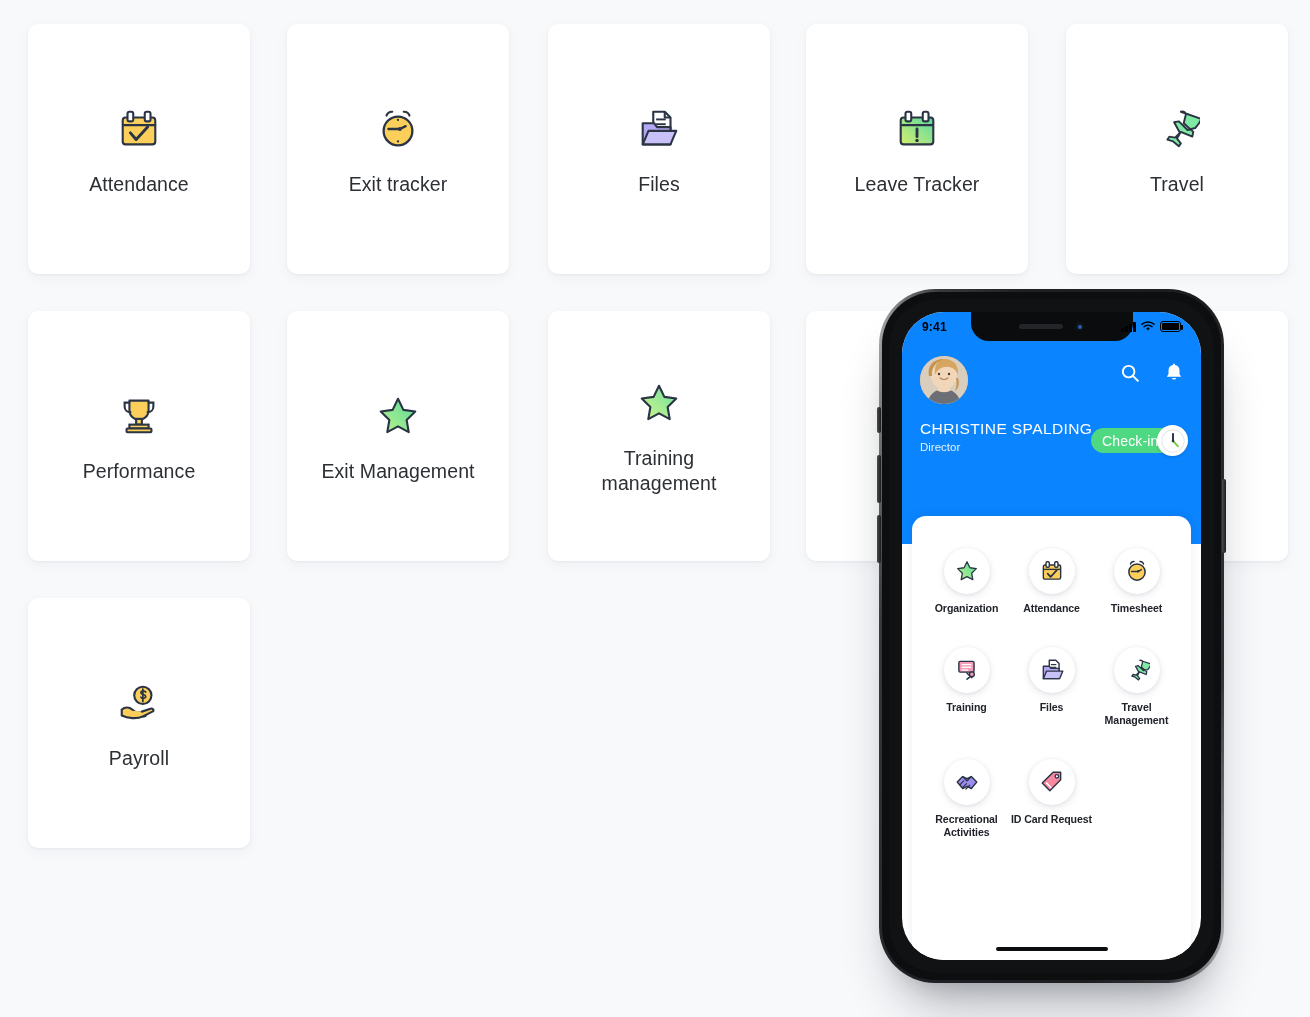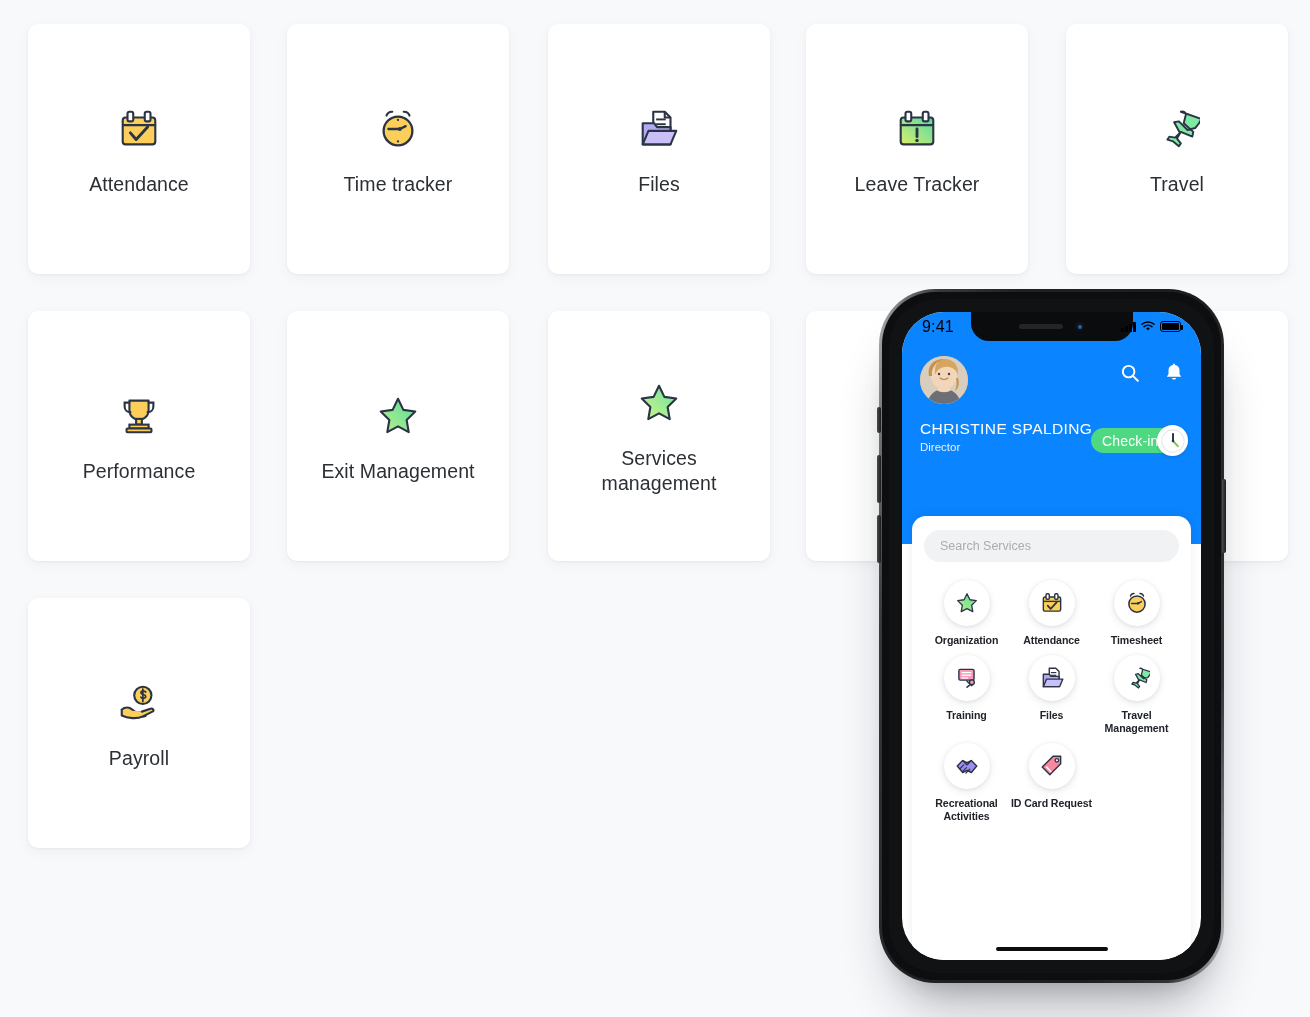--- a/index.html
+++ b/index.html
@@ -85,21 +85,21 @@
   }
   .speaker { width: 44px; height: 5px; border-radius: 3px; background:#232529; }
   .camera  { width: 9px; height: 9px; border-radius: 50%; background:#141a24; box-shadow: inset 0 0 0 2px #0e1118; }
   .camera::after { content:""; display:block; width:4px; height:4px; margin:2.5px; border-radius:50%; background:#2a5ea8; }
 
   .statusbar {
     position:absolute; left:0; top:0; right:0; height:29px; z-index:6;
     display:flex; align-items:center; justify-content:space-between;
     padding: 0 20px; color:#000;
   }
-  .sb-time { font-size: 16px; font-weight: normal; letter-spacing:.2px;text-align:center; }
+  .sb-time { font-size: 12px; font-weight: bold; letter-spacing:.2px;text-align:center; }
   .sb-right { display:flex; align-items:center; gap:5px; }
   .sig { display:flex; align-items:flex-end; gap:1.5px; height:10px; }
   .sig i { width:2.6px; background:#000; border-radius:.5px; display:block; }
   .sig i:nth-child(1){height:4px}.sig i:nth-child(2){height:6px}
   .sig i:nth-child(3){height:8px}.sig i:nth-child(4){height:10px}
   .batt { width:21px; height:10.5px; border:1.4px solid #000; border-radius:3px; position:relative; }
   .batt::before { content:""; position:absolute; left:1px; top:1px; bottom:1px; right:1px; background:#000; border-radius:1px; }
   .batt::after { content:""; position:absolute; right:-3.2px; top:3px; width:1.8px; height:4.5px; background:#000; border-radius:0 1px 1px 0; }
 
   .profile-row {
@@ -142,21 +142,21 @@
     padding: 14px 12px 0;
   }
   .searchbar {
     height: 32px; border-radius: 16px; background:#f1f2f4;
     display:flex; align-items:center; padding: 0 16px;
     font-size:12.5px; color:#a9acb1;
   }
   .grid {
     margin-top: 18px;
     display:grid; grid-template-columns: repeat(3,1fr);
-    row-gap: 8px;
+    row-gap: 32px;
   }
   .gitem { display:flex; flex-direction:column; align-items:center; }
   .gcircle {
     width: 46px; height:46px; border-radius:50%; background:#fff;
     box-shadow: 0 1px 4px rgba(28,40,66,.10), 0 3px 10px rgba(28,40,66,.07);
     display:flex; align-items:center; justify-content:center;
   }
   .gcircle svg { width:26px; height:26px; display:block; }
   .glabel {
     margin-top: 8px; font-size: 10.6px; color: #20242a;
@@ -191,21 +191,21 @@
       <svg viewBox="0 0 48 48">
         <path d="M12 10 a6 6 0 0 1 6 -4" fill="#fbcf5a" stroke="#2b3445" stroke-width="2.2" stroke-linecap="round"></path>
         <path d="M36 10 a6 6 0 0 0 -6 -4" fill="#fbcf5a" stroke="#2b3445" stroke-width="2.2" stroke-linecap="round"></path>
         <circle cx="24" cy="26" r="15" fill="#fbcf5a" stroke="#2b3445" stroke-width="2.4"></circle>
         <path d="M14 24 h12 l6 -3" fill="none" stroke="#2b3445" stroke-width="2.4" stroke-linecap="round" stroke-linejoin="round"></path>
         <circle cx="26" cy="24" r="2" fill="#2b3445"></circle>
         <circle cx="24" cy="14.5" r="1.2" fill="#2b3445"></circle>
         <circle cx="24" cy="37" r="1.2" fill="#2b3445"></circle>
       </svg>
     </span>
-    <span class="card-label">Time tracker</span>
+    <span class="card-label">Exit tracker</span>
   </div>
 
   <div class="card" style="left:548px; top:24px;  width:222px; height:250px;">
     <span class="card-icon">
       <svg viewBox="0 0 48 48">
         <path d="M18 6 h12 l6 6 v16 h-18 z" fill="#fff" stroke="#2b3445" stroke-width="2.2" stroke-linejoin="round"></path>
         <path d="M30 6 v6 h6" fill="none" stroke="#2b3445" stroke-width="2.2" stroke-linejoin="round"></path>
         <line x1="21" y1="14" x2="31" y2="14" stroke="#2b3445" stroke-width="2"></line>
         <line x1="21" y1="19" x2="31" y2="19" stroke="#2b3445" stroke-width="2"></line>
         <path d="M7 18 h12 l3 4 h14 v18 h-29 z" fill="#b4a8f5" stroke="#2b3445" stroke-width="2.2" stroke-linejoin="round"></path>
@@ -278,21 +278,21 @@
       <svg viewBox="0 0 48 48">
         <defs>
           <linearGradient id="gStar2" x1="0" y1="1" x2="1" y2="0">
             <stop offset="0%" stop-color="#d4f58a"></stop>
               <stop offset="100%" stop-color="#6ae0a0"></stop>
           </linearGradient>
         </defs>
         <path d="M24 6 l5.6 11.6 12.4 1.7 -9 8.9 2.2 12.6 -11.2 -6 -11.2 6 2.2 -12.6 -9 -8.9 12.4 -1.7 z" fill="url(#gStar2)" stroke="#2b3445" stroke-width="2.2" stroke-linejoin="round"></path>
       </svg>
     </span>
-    <span class="card-label" style="max-width:170px;">Services management</span>
+    <span class="card-label" style="max-width:170px;">Training management</span>
   </div>
 
   <div class="card" style="left:806px; top:311px; width:222px; height:250px;">
     <span class="card-icon"></span>
     <span class="card-label">E</span>
     <span class="card-label">O</span>
   </div>
 
   <div class="card" style="left:1066px; top:311px; width:222px; height:250px;"></div>
 
@@ -391,23 +391,20 @@
                     <circle cx="12" cy="12" r="10.3" fill="#fff" stroke="#e6e8ea" stroke-width="1"></circle>
                     <path d="M12 12 V5.4" stroke="#2b3445" stroke-width="1.8" stroke-linecap="round"></path>
                     <path d="M12 12 l4.5 4.8" stroke="#7ac943" stroke-width="1.8" stroke-linecap="round"></path>
                     <circle cx="12" cy="12" r="1.2" fill="#2b3445"></circle>
                   </svg>
                 </span>
               </div>
             </div>
 
             <div class="sheet">
-              <div class="searchbar">
-                <span>Search Services</span>
-              </div>
 
               <div class="grid">
 
                 <div class="gitem">
                   <span class="gcircle">
                     <svg viewBox="0 0 48 48">
                       <defs>
                           <linearGradient id="gs1" x1="0" y1="1" x2="1" y2="0">
                             <stop offset="0%" stop-color="#bdf08a"></stop>
                             <stop offset="100%" stop-color="#56dc9a"></stop>

